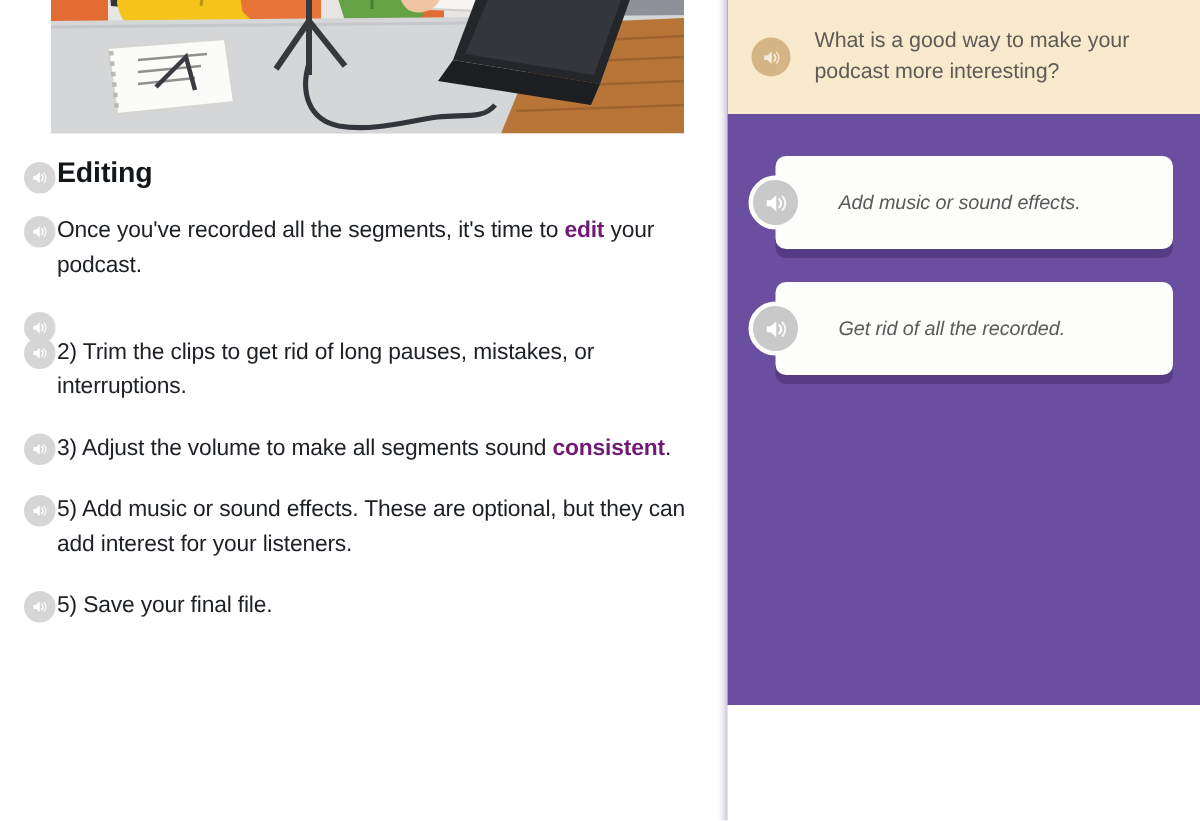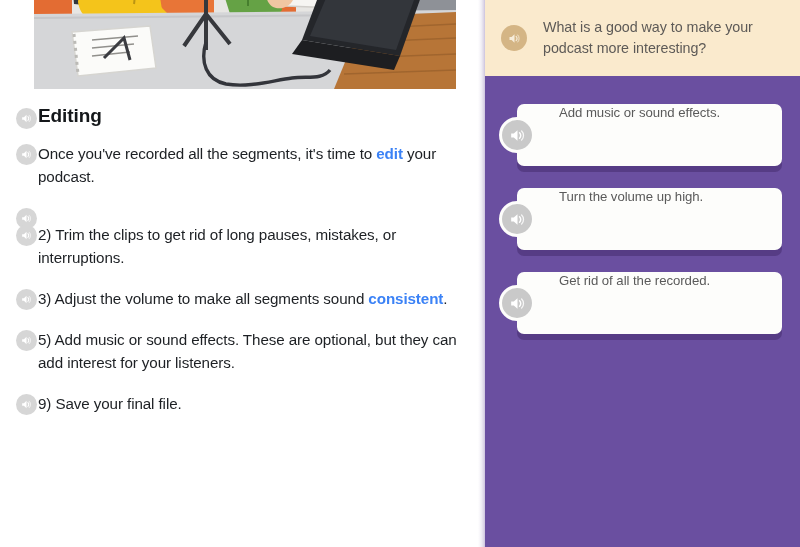--- a/index.html
+++ b/index.html
@@ -81,37 +81,37 @@
     line-height: 1.55;
     color: #1d2024;
     letter-spacing: -0.1px;
   }
   .heading .txt {
     font-size: 19px;
     font-weight: bold;
     line-height: 1.3;
     color: #14171a;
   }
-  .lnk { color: #3b82f6; font-weight: 600; }
+  .lnk { color: #701a75; font-weight: 600; }
 
   
   .divider {
     position: absolute;
     left: 478px; top: 0;
     width: 7px;
     height: 547px;
     background: linear-gradient(to right, #ffffff 0%, #f2f0f6 45%, #ddd7e8 80%, #cbc2dd 100%);
   }
 
   
   .quiz {
     position: absolute;
     left: 485px; top: 0;
     width: 315px;
-    height: 547px;
+    height: 470px;
     background: #6a4fa0;
     overflow: hidden;
   }
 
   .question {
     position: absolute;
     left: 0; top: 0;
     width: 315px;
     height: 76px;
     background: #faeacd;
@@ -143,22 +143,23 @@
   }
 
   .option {
     position: relative;
     margin: 0 18px 22px 32px;
     height: 62px;
     background: #fdfdfb;
     border-radius: 7px;
     box-shadow: 0 6px 0 rgba(70,45,112,0.55);
     display: flex;
-    align-items: flex-start;
+    align-items: center;
     padding-left: 42px;
+    font-style: italic;
   }
   .o-spk {
     position: absolute;
     left: -18px;
     top: 50%;
     transform: translateY(-50%);
     width: 36px; height: 36px;
     border-radius: 50%;
     background: #c9c9c9;
     border: 3px solid #fdfdfb;
@@ -312,21 +313,21 @@
       </div>
 
       <div class="line">
         <span class="spk">
           <svg viewBox="0 0 24 24" fill="#ffffff">
               <path d="M4 9.5h3.3L12 5.3v13.4L7.3 14.5H4z"></path>
               <path d="M14.6 8.6a4.7 4.7 0 0 1 0 6.8" stroke="#ffffff" stroke-width="1.9" fill="none" stroke-linecap="round"></path>
               <path d="M17.2 6.3a8 8 0 0 1 0 11.4" stroke="#ffffff" stroke-width="1.6" fill="none" stroke-linecap="round" opacity="0.85"></path>
             </svg>
         </span>
-        <span class="txt">9) Save your final file.</span>
+        <span class="txt">5) Save your final file.</span>
       </div>
 
     </div>
   </div>
 
   <div class="divider"></div>
 
   <div class="quiz">
 
     <div class="question">
@@ -346,39 +347,29 @@
         <span class="o-spk">
           <svg viewBox="0 0 24 24" fill="#ffffff">
               <path d="M4 9.5h3.3L12 5.3v13.4L7.3 14.5H4z"></path>
               <path d="M14.6 8.6a4.7 4.7 0 0 1 0 6.8" stroke="#ffffff" stroke-width="1.9" fill="none" stroke-linecap="round"></path>
               <path d="M17.2 6.3a8 8 0 0 1 0 11.4" stroke="#ffffff" stroke-width="1.6" fill="none" stroke-linecap="round" opacity="0.85"></path>
             </svg>
         </span>
         <span class="o-text">Add music or sound effects.</span>
       </div>
 
+
       <div class="option">
         <span class="o-spk">
           <svg viewBox="0 0 24 24" fill="#ffffff">
               <path d="M4 9.5h3.3L12 5.3v13.4L7.3 14.5H4z"></path>
               <path d="M14.6 8.6a4.7 4.7 0 0 1 0 6.8" stroke="#ffffff" stroke-width="1.9" fill="none" stroke-linecap="round"></path>
               <path d="M17.2 6.3a8 8 0 0 1 0 11.4" stroke="#ffffff" stroke-width="1.6" fill="none" stroke-linecap="round" opacity="0.85"></path>
             </svg>
         </span>
-        <span class="o-text">Turn the volume up high.</span>
-      </div>
-
-      <div class="option">
-        <span class="o-spk">
-          <svg viewBox="0 0 24 24" fill="#ffffff">
-              <path d="M4 9.5h3.3L12 5.3v13.4L7.3 14.5H4z"></path>
-              <path d="M14.6 8.6a4.7 4.7 0 0 1 0 6.8" stroke="#ffffff" stroke-width="1.9" fill="none" stroke-linecap="round"></path>
-              <path d="M17.2 6.3a8 8 0 0 1 0 11.4" stroke="#ffffff" stroke-width="1.6" fill="none" stroke-linecap="round" opacity="0.85"></path>
-            </svg>
-        </span>
         <span class="o-text">Get rid of all the recorded.</span>
       </div>
 
 
     </div>
   </div>
 
 </div>
 
 </body></html>

